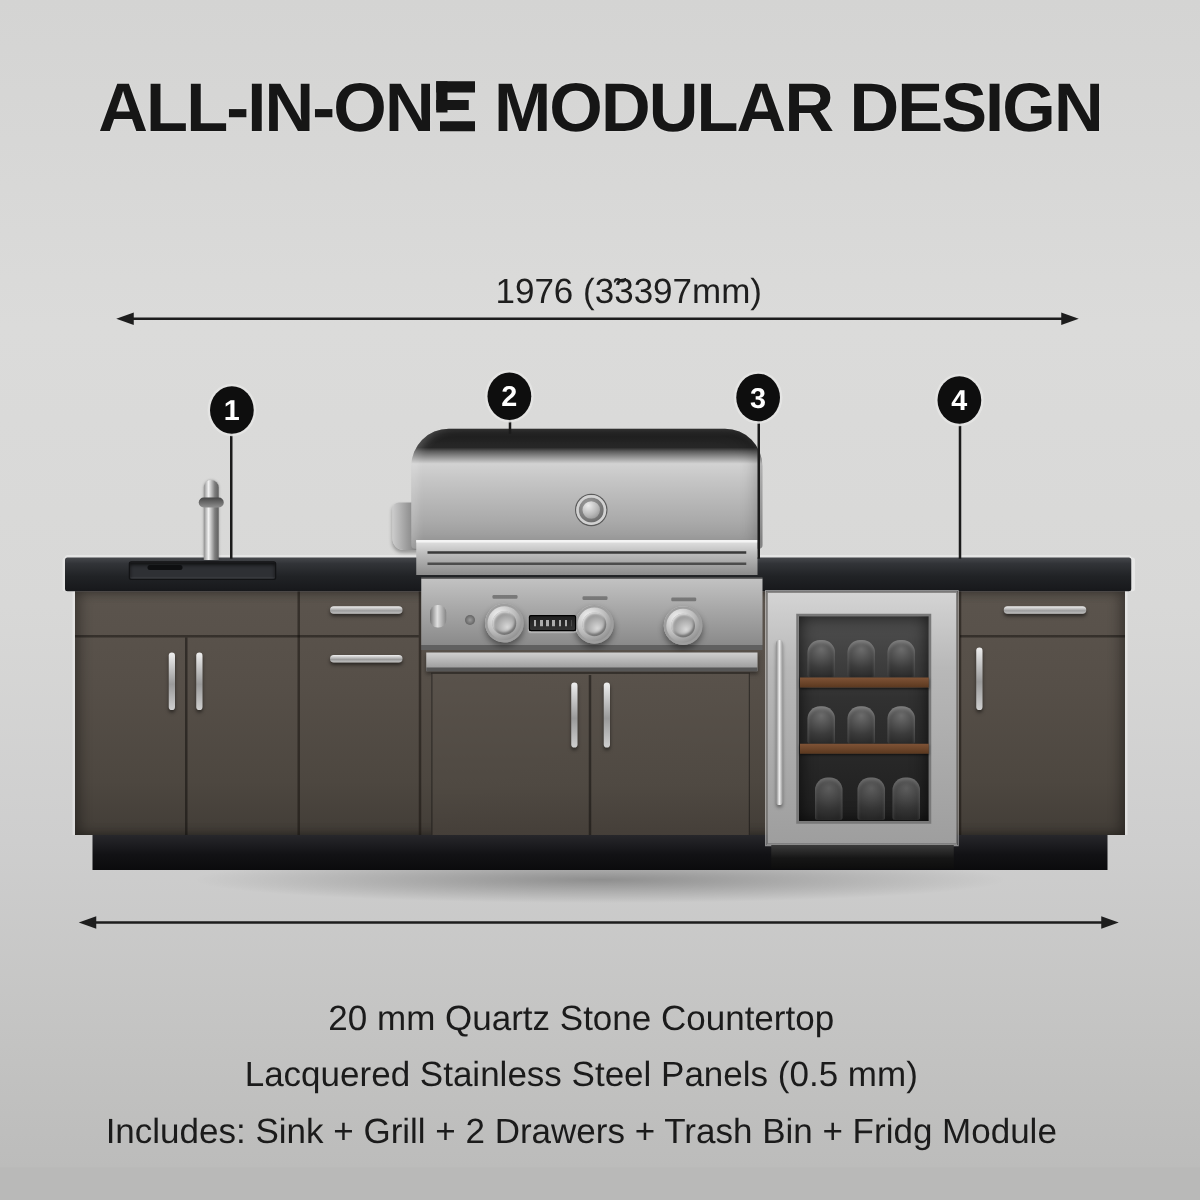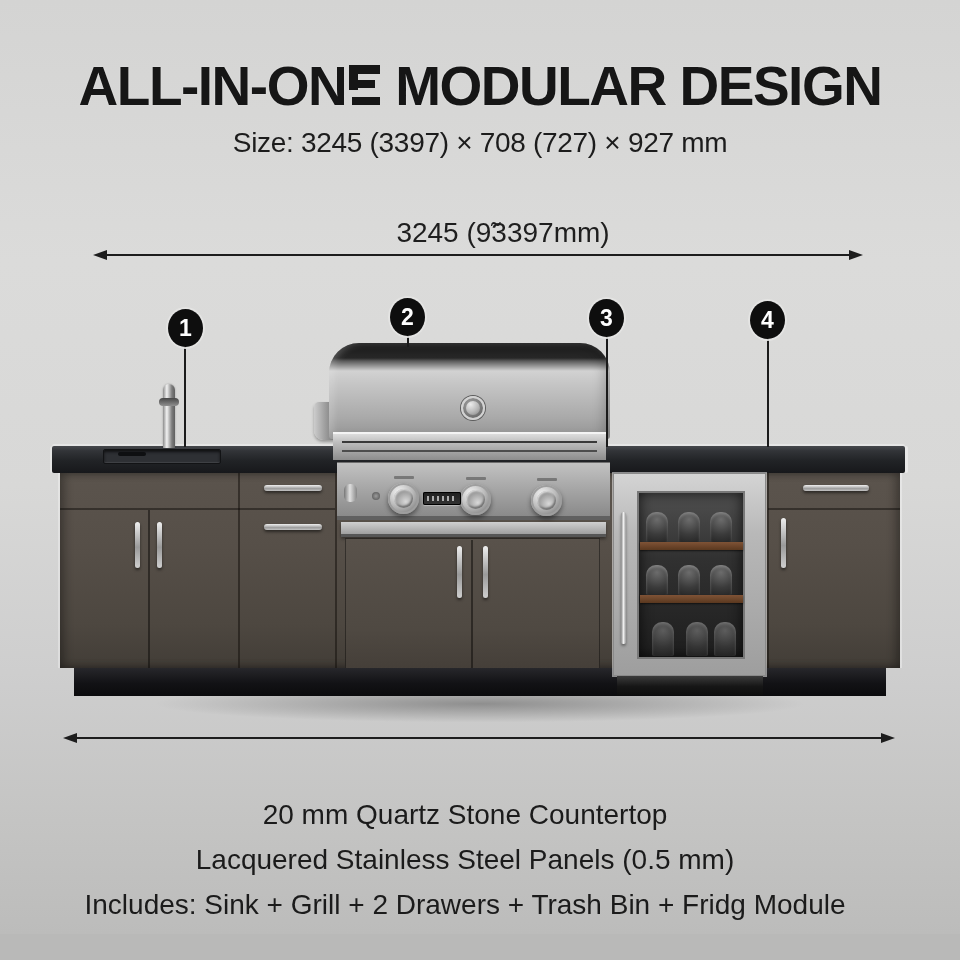--- a/index.html
+++ b/index.html
@@ -124,23 +124,22 @@
     background:linear-gradient(90deg,#868686,#efefef 50%,#979797);box-shadow:0 2px 3px rgba(0,0,0,.4);}
   .fridge-base{left:617px;top:676px;width:146px;height:19px;
     background:linear-gradient(180deg,#3b3b3b,#161616 55%,#0d0d0d);}
 </style>
 </head>
 <body>
 
 <div class="scene">
 
   <h1 class="title"><span>ALL-IN-ON</span><span class="glitch-e"><i class="ge-top"></i><i class="ge-stem"></i><i class="ge-mid"></i><i class="ge-bot"></i></span><span>MODULAR DESIGN</span></h1>
-  <div class="subtitle">Size: 3245 (3397) × 708 (727) × 927 mm</div>
-
-  <div class="dim-label-top">3245 (9̃3397mm)</div>
+
+  <div class="dim-label-top">1976 (3̃3397mm)</div>
   <div class="dim-arrow dim-top">
     <i class="head-l"></i>
     <i class="line"></i>
     <i class="head-r"></i>
   </div>
 
   <div class="floor-shadow"></div>
   <div class="plinth"></div>
   <div class="cabinets"></div>
 

